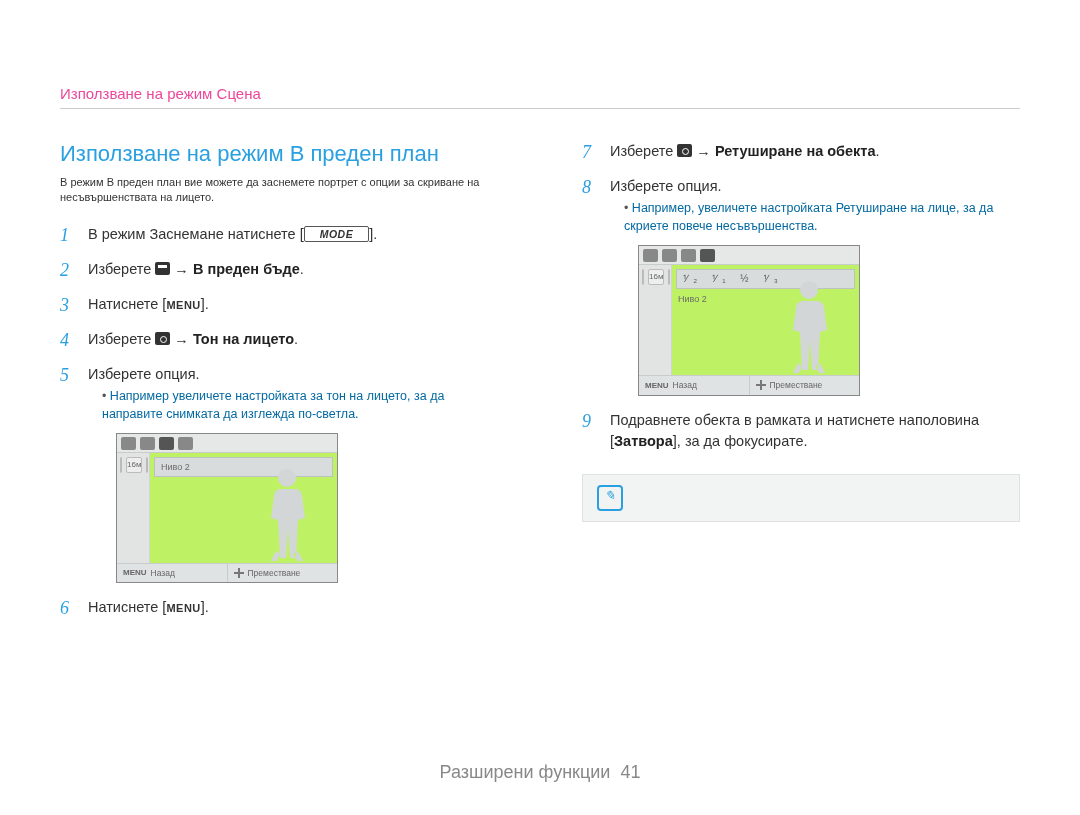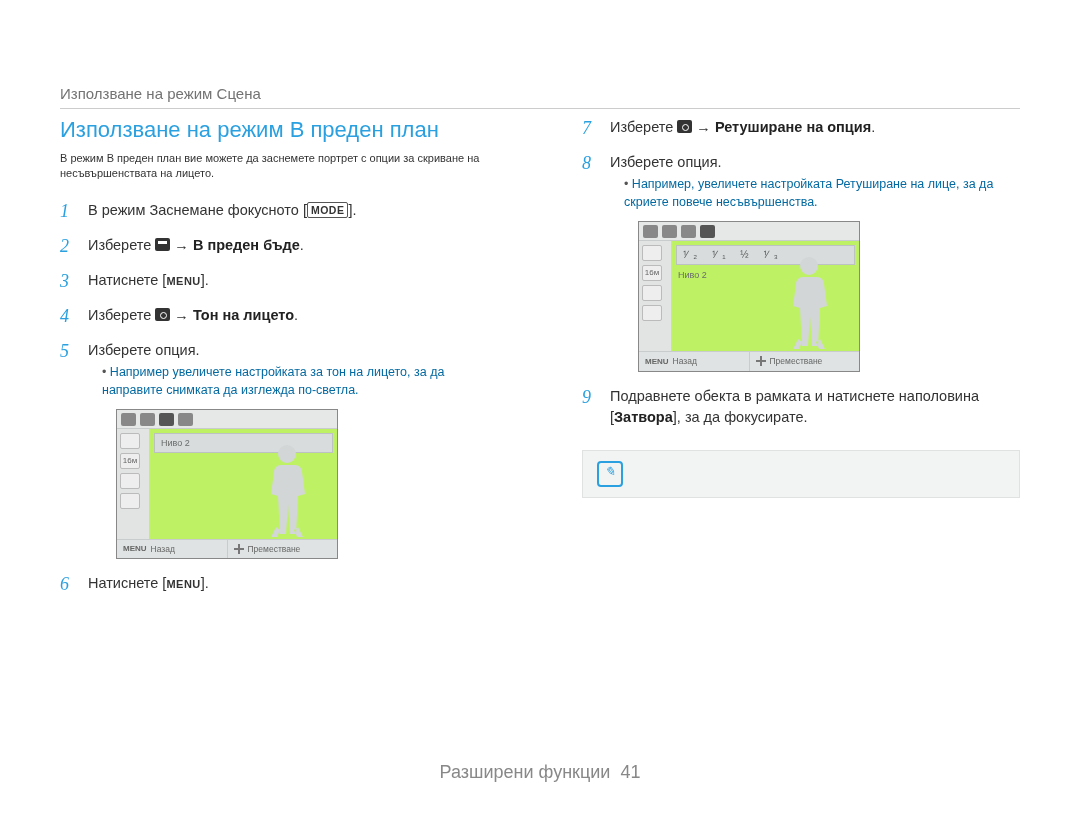--- a/index.html
+++ b/index.html
@@ -8,25 +8,25 @@
     font-family: Arial, Helvetica, sans-serif;
     color: #333;
     width: 1080px;
     height: 815px;
     position: relative;
   }
   .page {
     padding: 85px 60px 0 60px;
   }
   .breadcrumb {
-    color: #737373;
+    color: #ec4899;
     font-size: 15px;
     border-bottom: 1px solid #ccc;
     padding-bottom: 6px;
-    margin-bottom: 8px;
+    margin-bottom: 32px;
   }
   .columns {
     display: flex;
     gap: 84px;
   }
   .col {
     flex: 1;
     min-width: 0;
   }
   h1.section-title {
@@ -60,27 +60,28 @@
     top: -2px;
     font-family: Georgia, 'Times New Roman', serif;
     font-style: italic;
     font-size: 18px;
     color: #2aa0e0;
   }
   .mode-key {
     display: inline-block;
     border: 1px solid #555;
     border-radius: 2px;
-    padding: 0 3px;
+    padding: 0 15px;
     font-size: 10.5px;
     font-weight: bold;
     letter-spacing: 0.5px;
     line-height: 14px;
     vertical-align: 1px;
     background: #fff;
+    font-style: italic;
   }
   .menu-key {
     font-size: 11px;
     font-weight: bold;
     letter-spacing: 0.5px;
   }
   .small-icon {
     display: inline-block;
     width: 15px;
     height: 13px;
@@ -135,21 +136,20 @@
   .lcd-body {
     display: flex;
     height: 110px;
     position: relative;
   }
   .lcd-sidebar {
     width: 26px;
     background: #e2e4e4;
     border-right: 1px solid #d0d4d4;
     display: flex;
-    flex-direction: column;
     gap: 4px;
     padding: 4px 3px;
   }
   .lcd-sidebar .sicon {
     width: 18px; height: 14px; background: #eee;
     border: 1px solid #bbb; border-radius: 2px;
     font-size: 8px; color:#666; text-align:center; line-height:14px;
   }
   .lcd-main {
     flex: 1;
@@ -237,21 +237,21 @@
   <div class="breadcrumb">Използване на режим Сцена</div>
 
   <div class="columns">
     <div class="col">
       <h1 class="section-title">Използване на режим В преден план</h1>
       <p class="intro">В режим В преден план вие можете да заснемете портрет с опции за скриване на несъвършенствата на лицето.</p>
 
       <ol class="steps">
         <li>
           <span class="num">1</span>
-          <span>В режим Заснемане фокусното [</span><span class="mode-key">MODE</span><span>].</span>
+          <span>В режим Заснемане натиснете [</span><span class="mode-key">MODE</span><span>].</span>
         </li>
         <li>
           <span class="num">2</span>
           <span>Изберете </span><span class="small-icon scene"></span><span> → </span><b>В преден бъде</b><span>.</span>
         </li>
         <li>
           <span class="num">3</span>
           <span>Натиснете [</span><span class="menu-key">MENU</span><span>].</span>
         </li>
         <li>
@@ -305,21 +305,21 @@
           <span class="num">6</span>
           <span>Натиснете [</span><span class="menu-key">MENU</span><span>].</span>
         </li>
       </ol>
     </div>
 
     <div class="col">
       <ol class="steps">
         <li>
           <span class="num">7</span>
-          <span>Изберете </span><span class="small-icon camera"></span><span> → </span><b>Ретуширане на опция</b><span>.</span>
+          <span>Изберете </span><span class="small-icon camera"></span><span> → </span><b>Ретуширане на обекта</b><span>.</span>
         </li>
         <li>
           <span class="num">8</span>
           <span>Изберете опция.</span>
           <ul class="sub-bullet">
               <li>Например, увеличете настройката Ретуширане на лице, за да скриете повече несъвършенства.</li>
             </ul>
 
           
           <div class="lcd">

